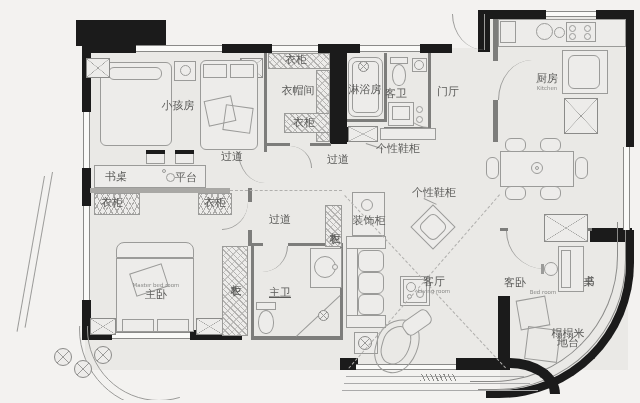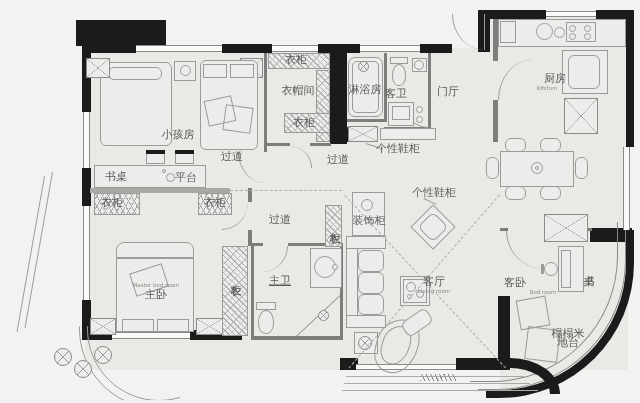--- a/index.html
+++ b/index.html
@@ -234,41 +234,41 @@
   <div class="abs" style="left:28px;top:326px;width:152px;height:74px;overflow:hidden;">
     <div class="abs" style="left:59px;top:-69px;width:142px;height:142px;border:1px solid #9b9b99;border-radius:50%;"></div>
     <div class="abs" style="left:51px;top:-77px;width:158px;height:158px;border:1px solid #9b9b99;border-radius:50%;"></div>
   </div>
   <div class="abs line" style="left:52px;top:172px;width:1px;height:158px;transform:rotate(10deg);transform-origin:top;"></div>
   <div class="abs line" style="left:44px;top:176px;width:1px;height:158px;transform:rotate(10deg);transform-origin:top;"></div>
   <div class="abs xcirc" style="left:54px;top:348px;width:18px;height:18px;"></div>
   <div class="abs xcirc" style="left:74px;top:360px;width:18px;height:18px;"></div>
   <div class="abs xcirc" style="left:94px;top:346px;width:18px;height:18px;"></div>
 
-  <div class="abs lbl" style="left:178px;top:106px;margin-top:29px;">小孩房</div>
+  <div class="abs lbl" style="left:178px;top:106px;">小孩房</div>
   <div class="abs lbl" style="left:232px;top:157px;">过道</div>
   <div class="abs lbl" style="left:338px;top:160px;">过道</div>
   <div class="abs lbl" style="left:280px;top:220px;">过道</div>
   <div class="abs lbl" style="left:298px;top:91px;">衣帽间</div>
   <div class="abs lbl" style="left:296px;top:60px;">衣柜</div>
   <div class="abs lbl" style="left:304px;top:123px;">衣柜</div>
   <div class="abs lbl" style="left:365px;top:90px;">淋浴房</div>
   <div class="abs lbl" style="left:396px;top:94px;">客卫</div>
   <div class="abs lbl" style="left:398px;top:149px;">个性鞋柜</div>
   <div class="abs lbl" style="left:448px;top:92px;">门厅</div>
-  <div class="abs lbl" style="left:547px;top:79px;margin-left:8px;">厨房</div>
+  <div class="abs lbl" style="left:547px;top:79px;">厨房</div>
   <div class="abs lbl en" style="left:547px;top:88px;">Kitchen</div>
   <div class="abs lbl" style="left:116px;top:177px;">书桌</div>
   <div class="abs lbl" style="left:186px;top:178px;">平台</div>
   <div class="abs lbl" style="left:112px;top:203px;">衣柜</div>
   <div class="abs lbl" style="left:215px;top:203px;">衣柜</div>
   <div class="abs lbl en" style="left:156px;top:285px;">Master bed room</div>
   <div class="abs lbl" style="left:156px;top:295px;">主卧</div>
   <div class="abs lbl v" style="left:235px;top:276px;">衣柜</div>
-  <div class="abs lbl" style="left:280px;top:281px;text-decoration:underline;">主卫</div>
+  <div class="abs lbl" style="left:280px;top:293px;text-decoration:underline;">主卫</div>
   <div class="abs lbl v" style="left:334px;top:224px;">衣柜</div>
   <div class="abs lbl" style="left:369px;top:221px;">装饰柜</div>
   <div class="abs lbl" style="left:434px;top:193px;">个性鞋柜</div>
   <div class="abs lbl" style="left:434px;top:282px;">客厅</div>
   <div class="abs lbl en" style="left:434px;top:291px;">Living room</div>
   <div class="abs lbl" style="left:515px;top:283px;">客卧</div>
   <div class="abs lbl en" style="left:543px;top:292px;">Bed room</div>
   <div class="abs lbl v" style="left:588px;top:266px;">书桌</div>
   <div class="abs lbl" style="left:568px;top:334px;">榻榻米</div>
   <div class="abs lbl" style="left:568px;top:343px;">地台</div>

